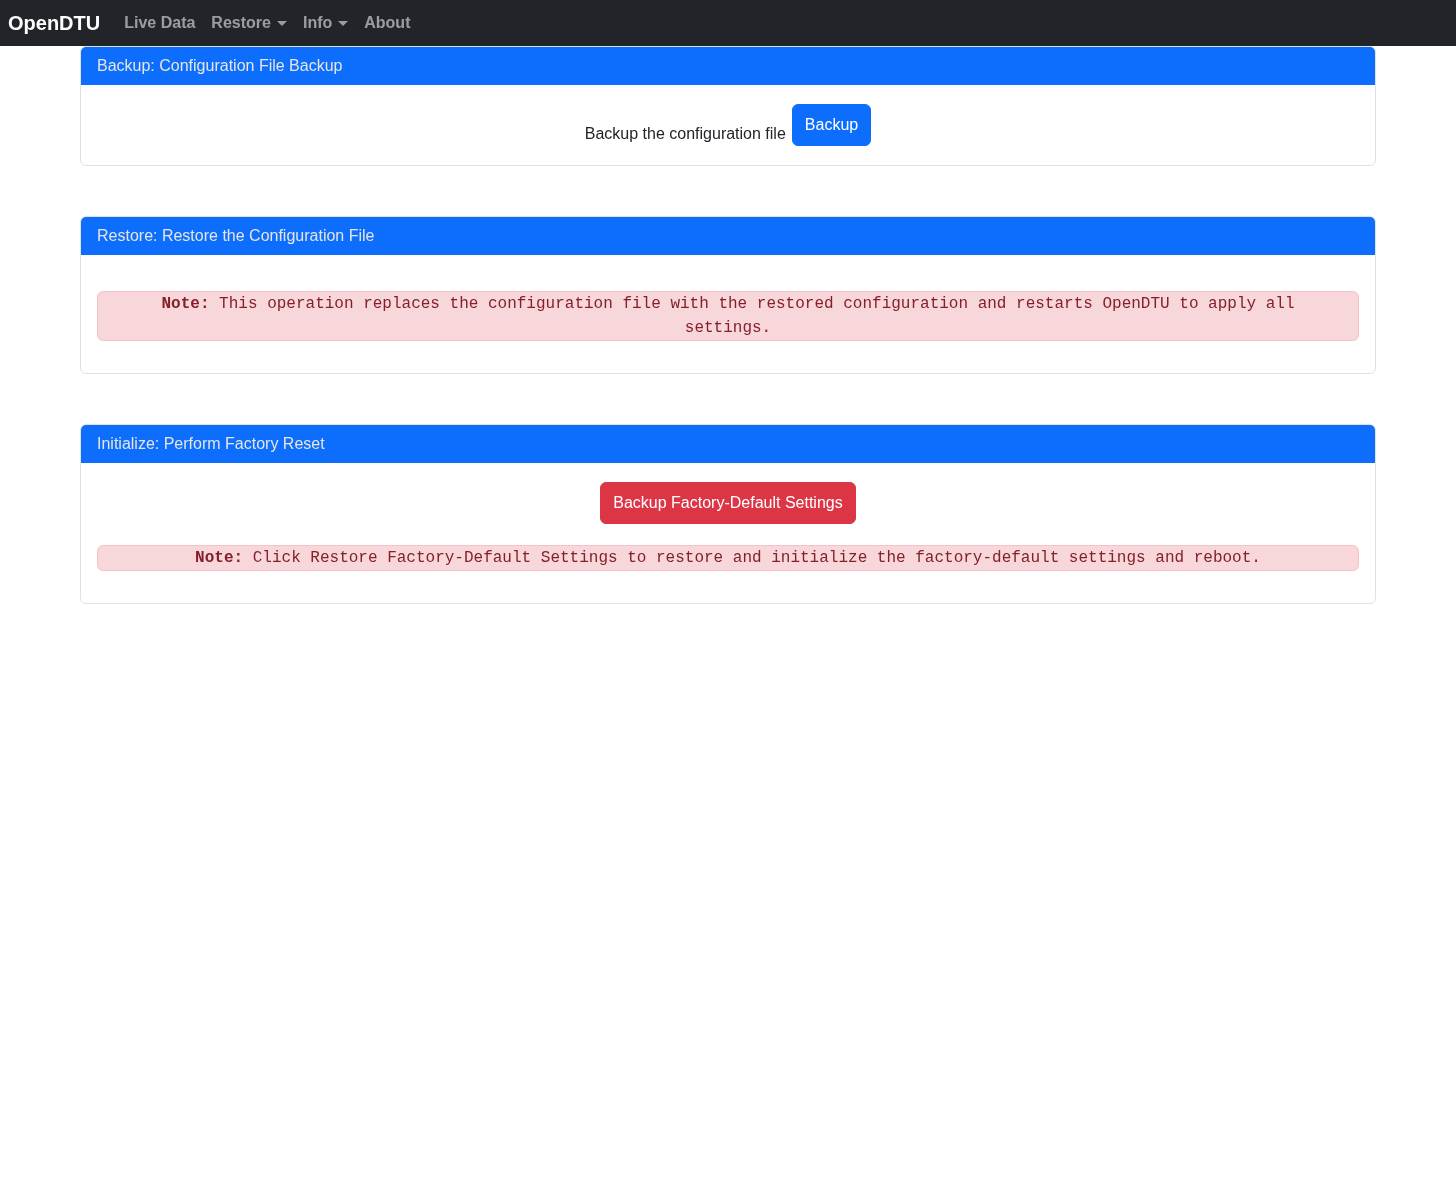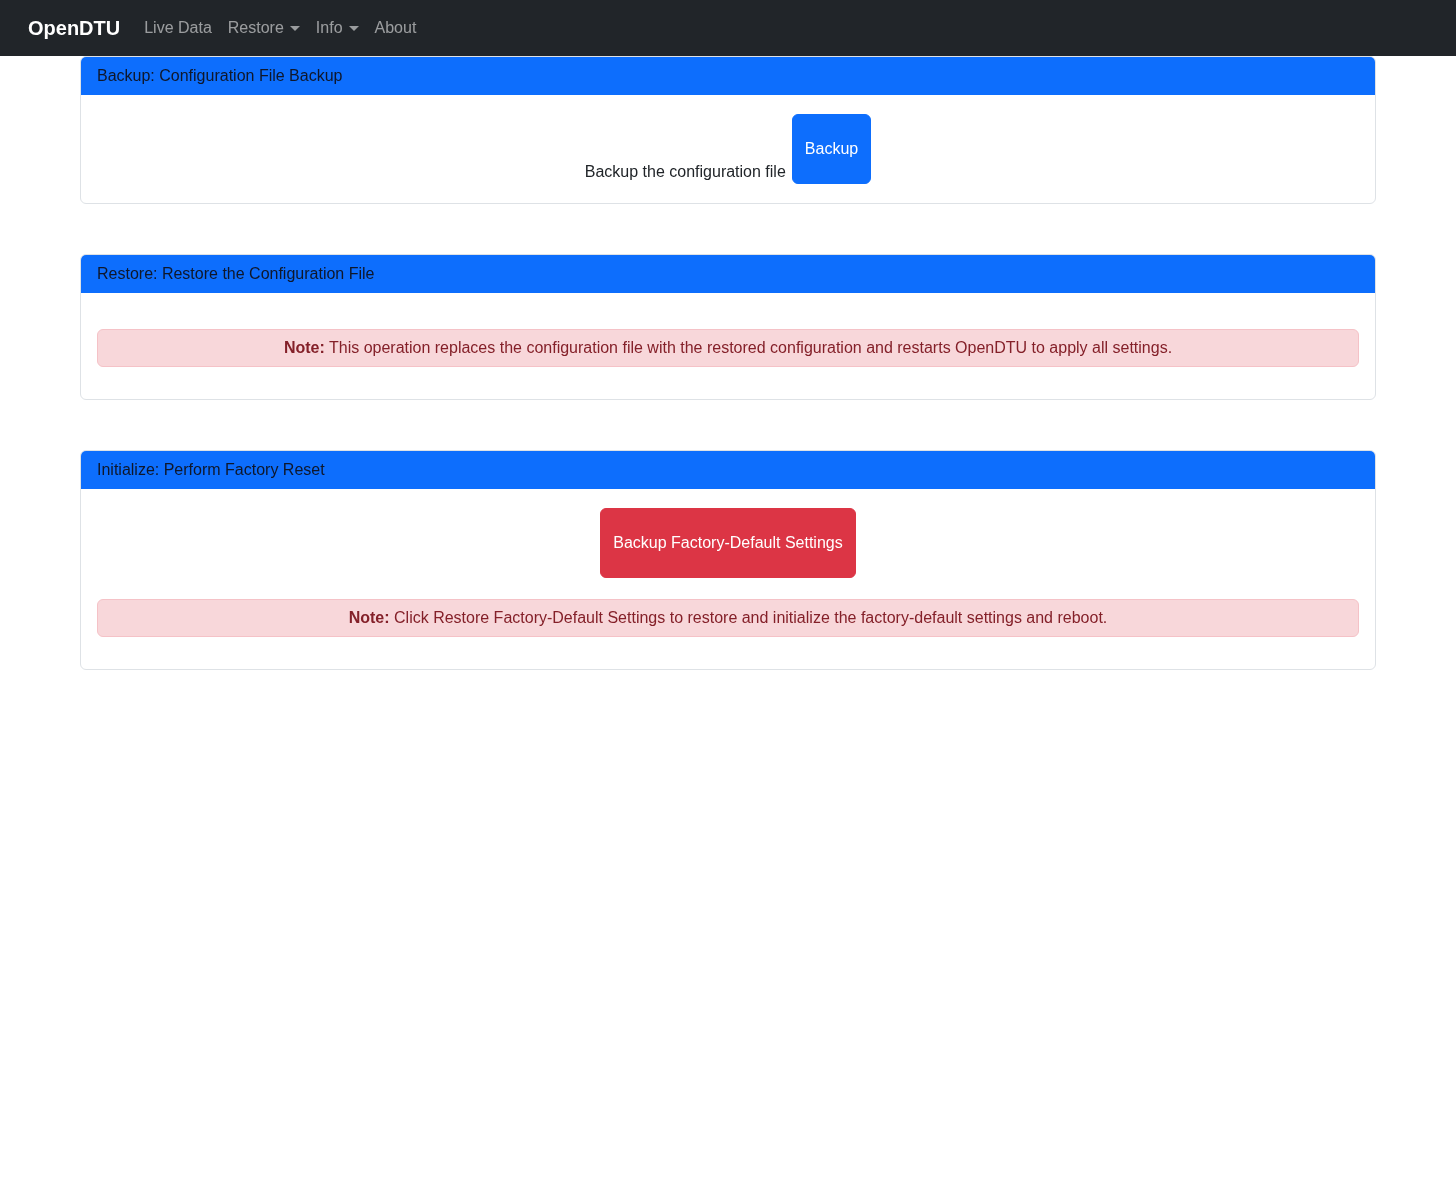--- a/index.html
+++ b/index.html
@@ -10,41 +10,42 @@
     background: #ffffff;
     color: #212529;
     font-family: "Liberation Sans", sans-serif;
     font-size: 16px;
     line-height: 1.5;
   }
 
   
   .navbar {
     background: #212529;
-    height: 56px;
+    height: 46px;
     display: flex;
     align-items: center;
-    padding: 0 28px;
+    padding: 0 8px;
   }
   .navbar-brand {
     color: #ffffff;
     font-size: 20px;
     font-weight: 700;
     margin-right: 16px;
     text-decoration: none;
     cursor: pointer;
   }
   .navbar-nav { display: flex; align-items: center; }
   .nav-link {
     color: rgba(255,255,255,0.55);
     padding: 8px;
     text-decoration: none;
     cursor: pointer;
     display: flex;
     align-items: center;
+    font-weight: bold;
   }
   .caret {
     display: inline-block;
     width: 0; height: 0;
     margin-left: 6px;
     border-left: 5px solid transparent;
     border-right: 5px solid transparent;
     border-top: 5px solid rgba(255,255,255,0.55);
   }
 
@@ -63,33 +64,33 @@
 
   
   .card {
     background: #fff;
     border: 1px solid #dee2e6;
     border-radius: 6px;
     margin-bottom: 50px;
   }
   .card-header {
     background: #0d6efd;
-    color: #0f172a;
+    color: #e5e5e5;
     padding: 7px 16px;
     border-radius: 5px 5px 0 0;
   }
   .card-body { padding: 16px; }
 
   
   .btn {
     display: inline-block;
     font-family: inherit;
     font-size: 16px;
     line-height: 1.5;
-    padding: 22px 12px;
+    padding: 8px 12px;
     border-radius: 6px;
     border: 1px solid transparent;
     cursor: pointer;
     color: #fff;
   }
   .btn-primary { background: #0d6efd; border-color: #0d6efd; }
   .btn-danger  { background: #dc3545; border-color: #dc3545; }
 
   
   .backup-row {
@@ -127,23 +128,24 @@
     padding: 6px 0 6px 12px;
     color: #212529;
   }
 
   
   .alert {
     background: #f8d7da;
     border: 1px solid #f5c2c7;
     color: #842029;
     border-radius: 6px;
-    padding: 6px 16px;
+    padding: 0 16px;
     text-align: center;
     margin: 20px 0 16px 0;
+    font-family: Liberation Mono, monospace;
   }
   .alert b { font-weight: 700; }
 
   
   .reset-row { text-align: center; margin-top: 3px; }
   .card-3 .alert { margin-top: 21px; }
 </style>
 </head>
 <body>
 

